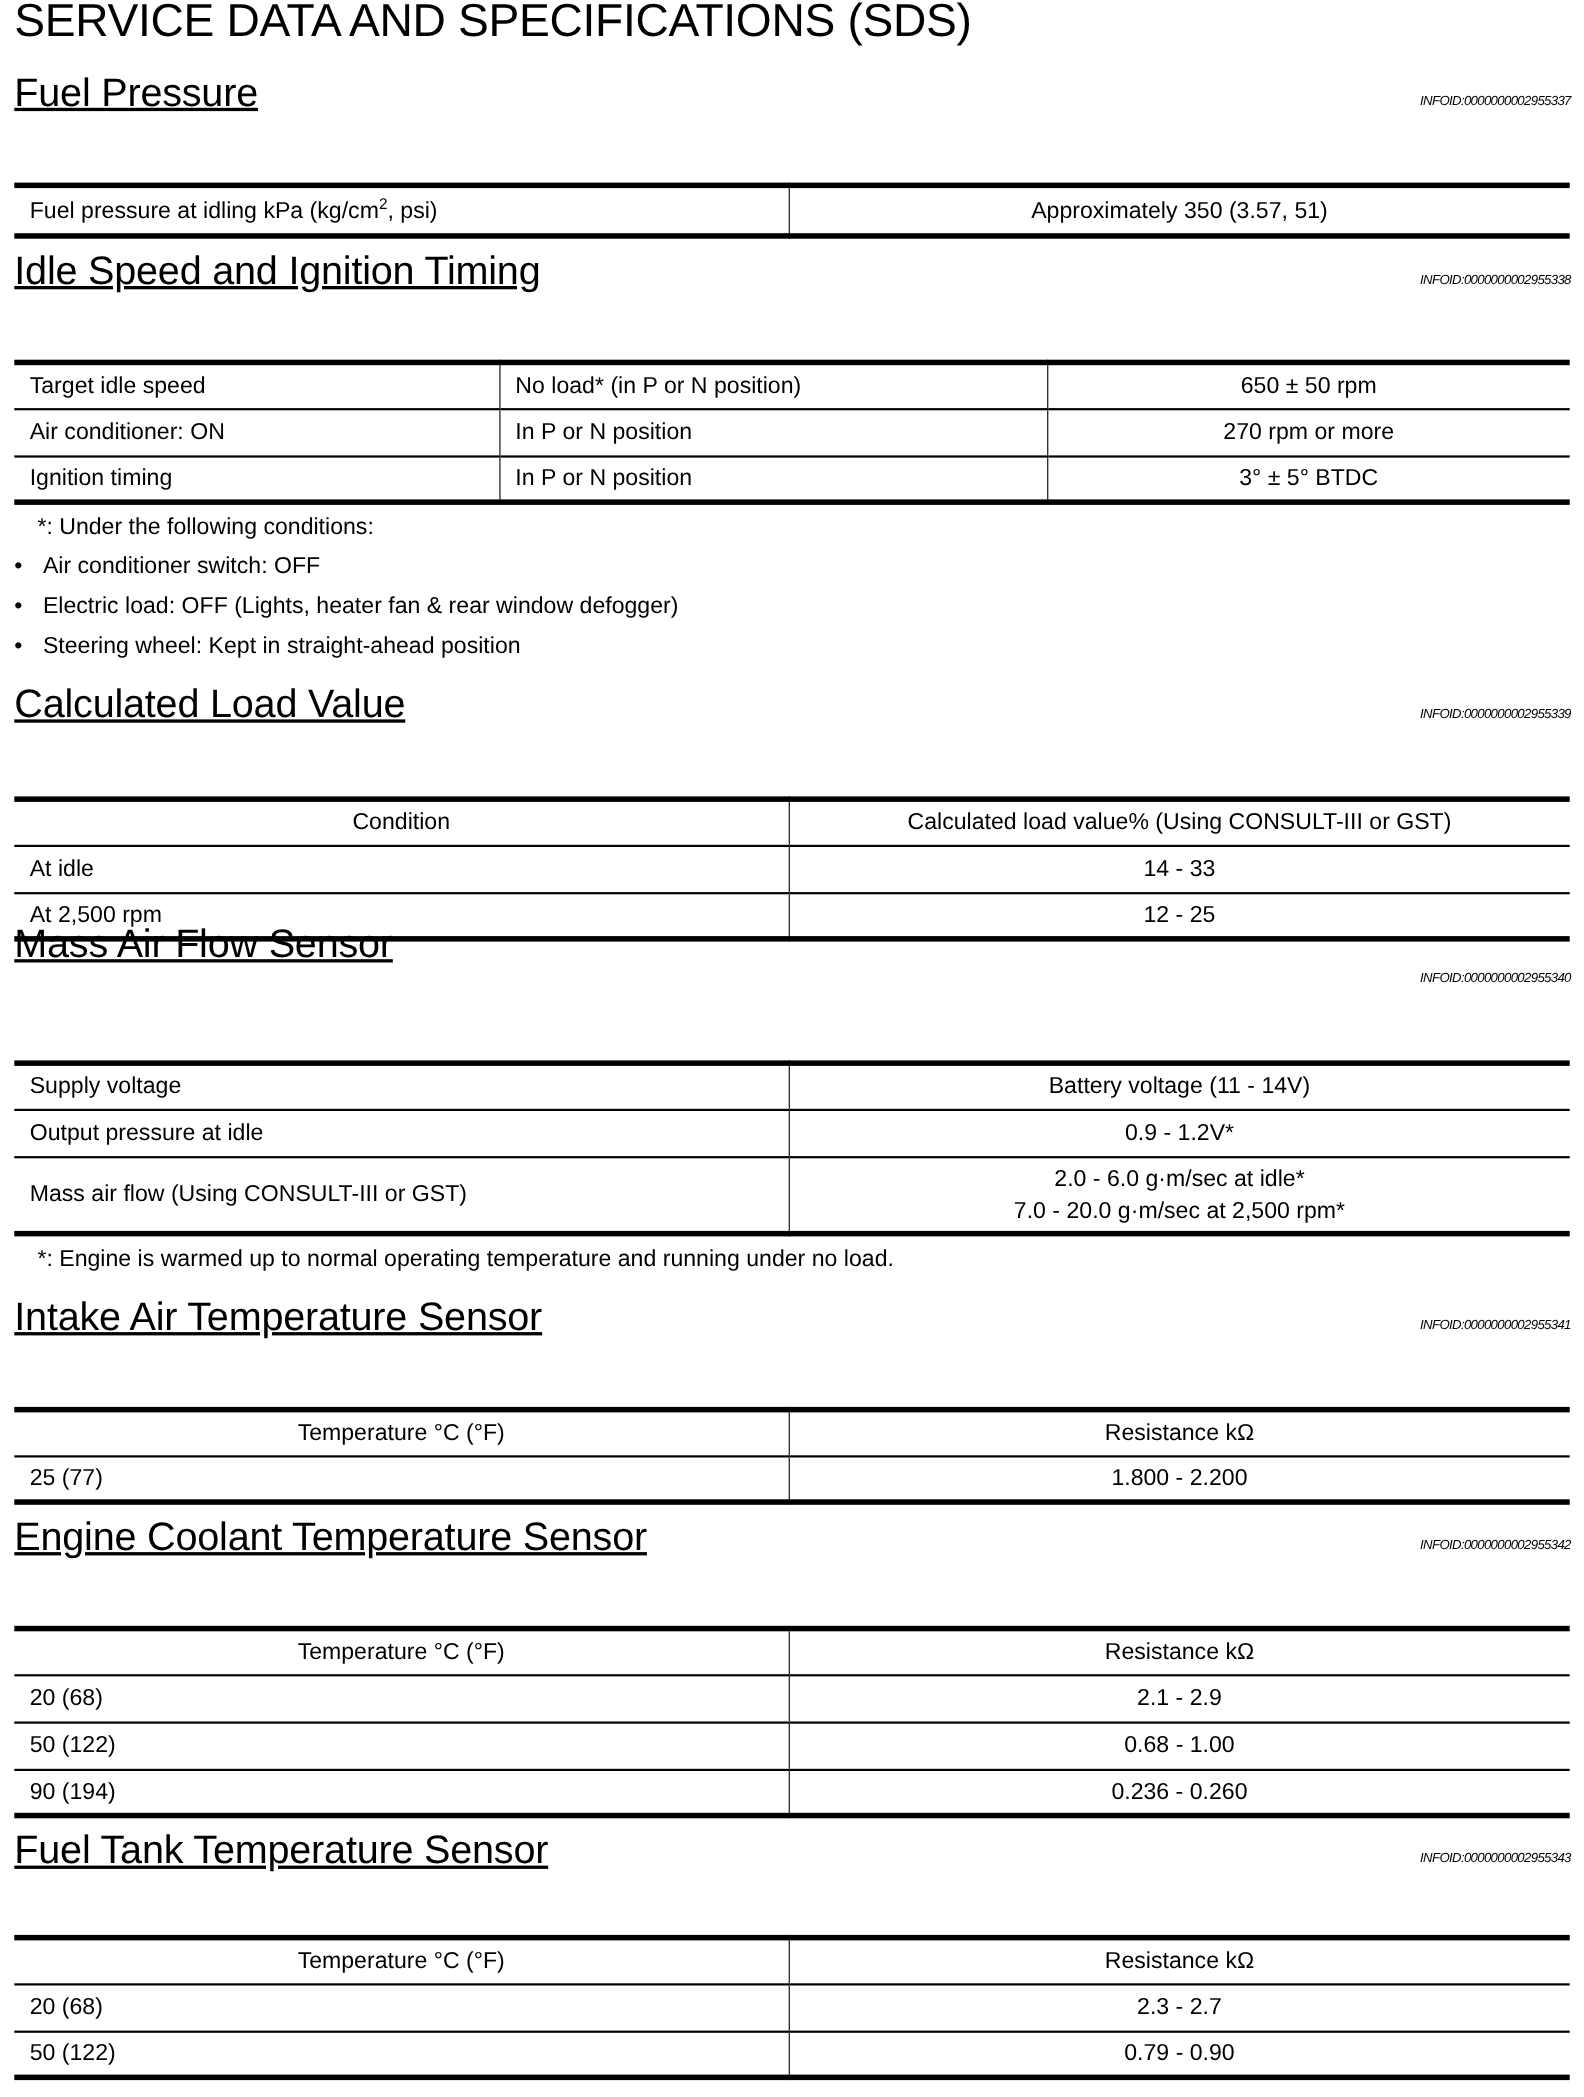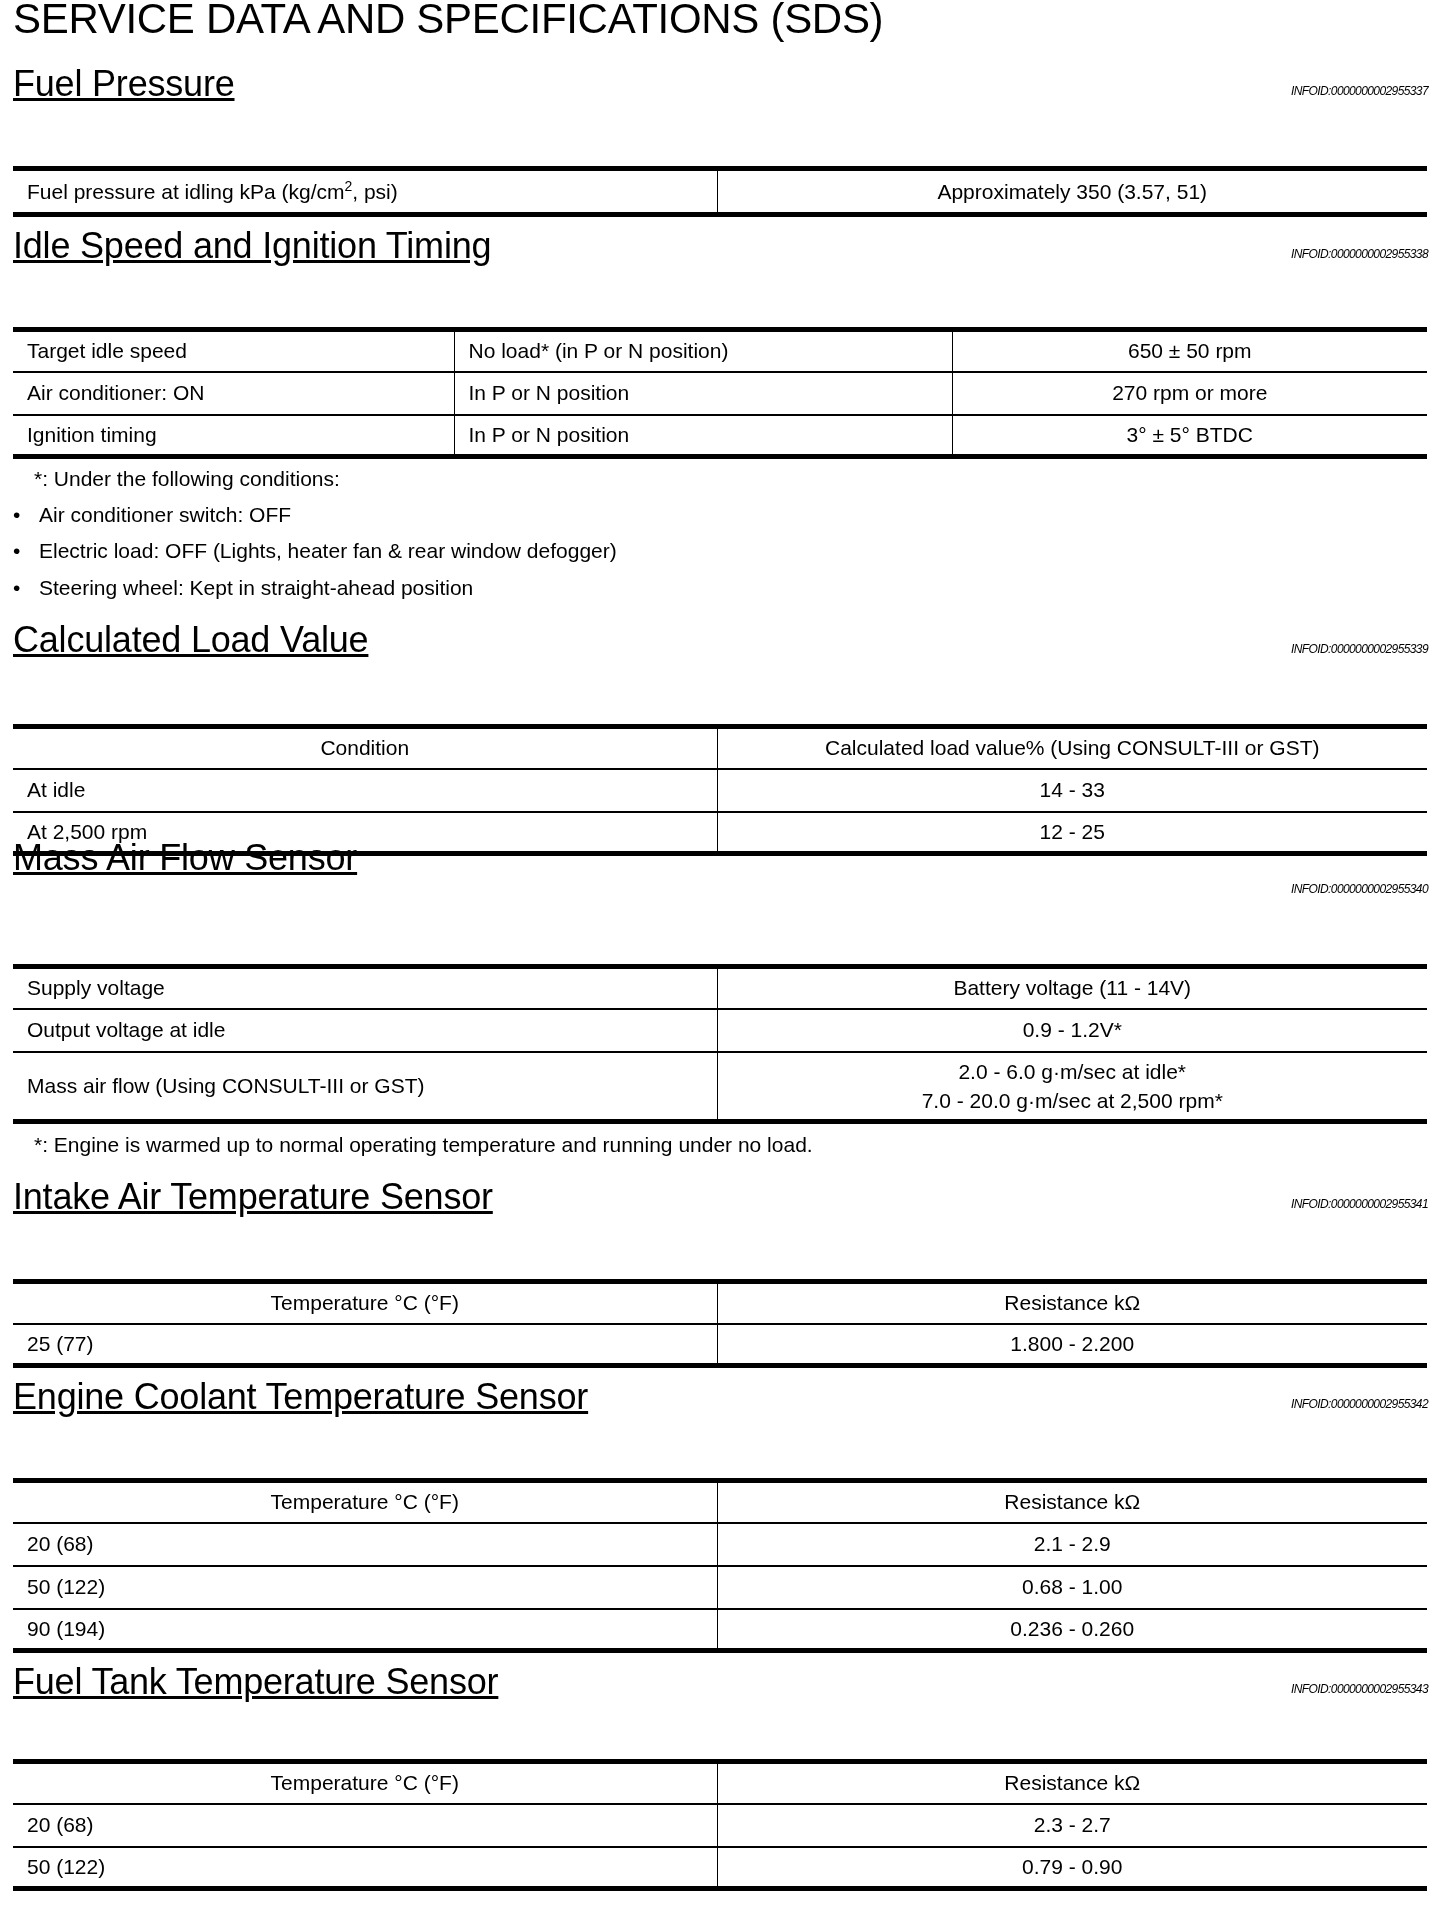--- a/index.html
+++ b/index.html
@@ -100,21 +100,21 @@
   <colgroup>
       <col style="width:704px">
       <col>
     </colgroup>
   <tbody>
       <tr style="height:42px">
     <td class="l">Supply voltage</td>
     <td class="c">Battery voltage (11 - 14V)</td>
   </tr>
   <tr style="height:43px">
-    <td class="l">Output voltage at idle</td>
+    <td class="l">Output pressure at idle</td>
     <td class="c">0.9 - 1.2V*</td>
   </tr>
   <tr style="height:70px">
     <td class="l">Mass air flow (Using CONSULT-III or GST)</td>
     <td class="c" style="line-height:29px">
       <div>2.0 - 6.0 g·m/sec at idle*</div>
       <div>7.0 - 20.0 g·m/sec at 2,500 rpm*</div>
     </td>
   </tr>
 </tbody>

